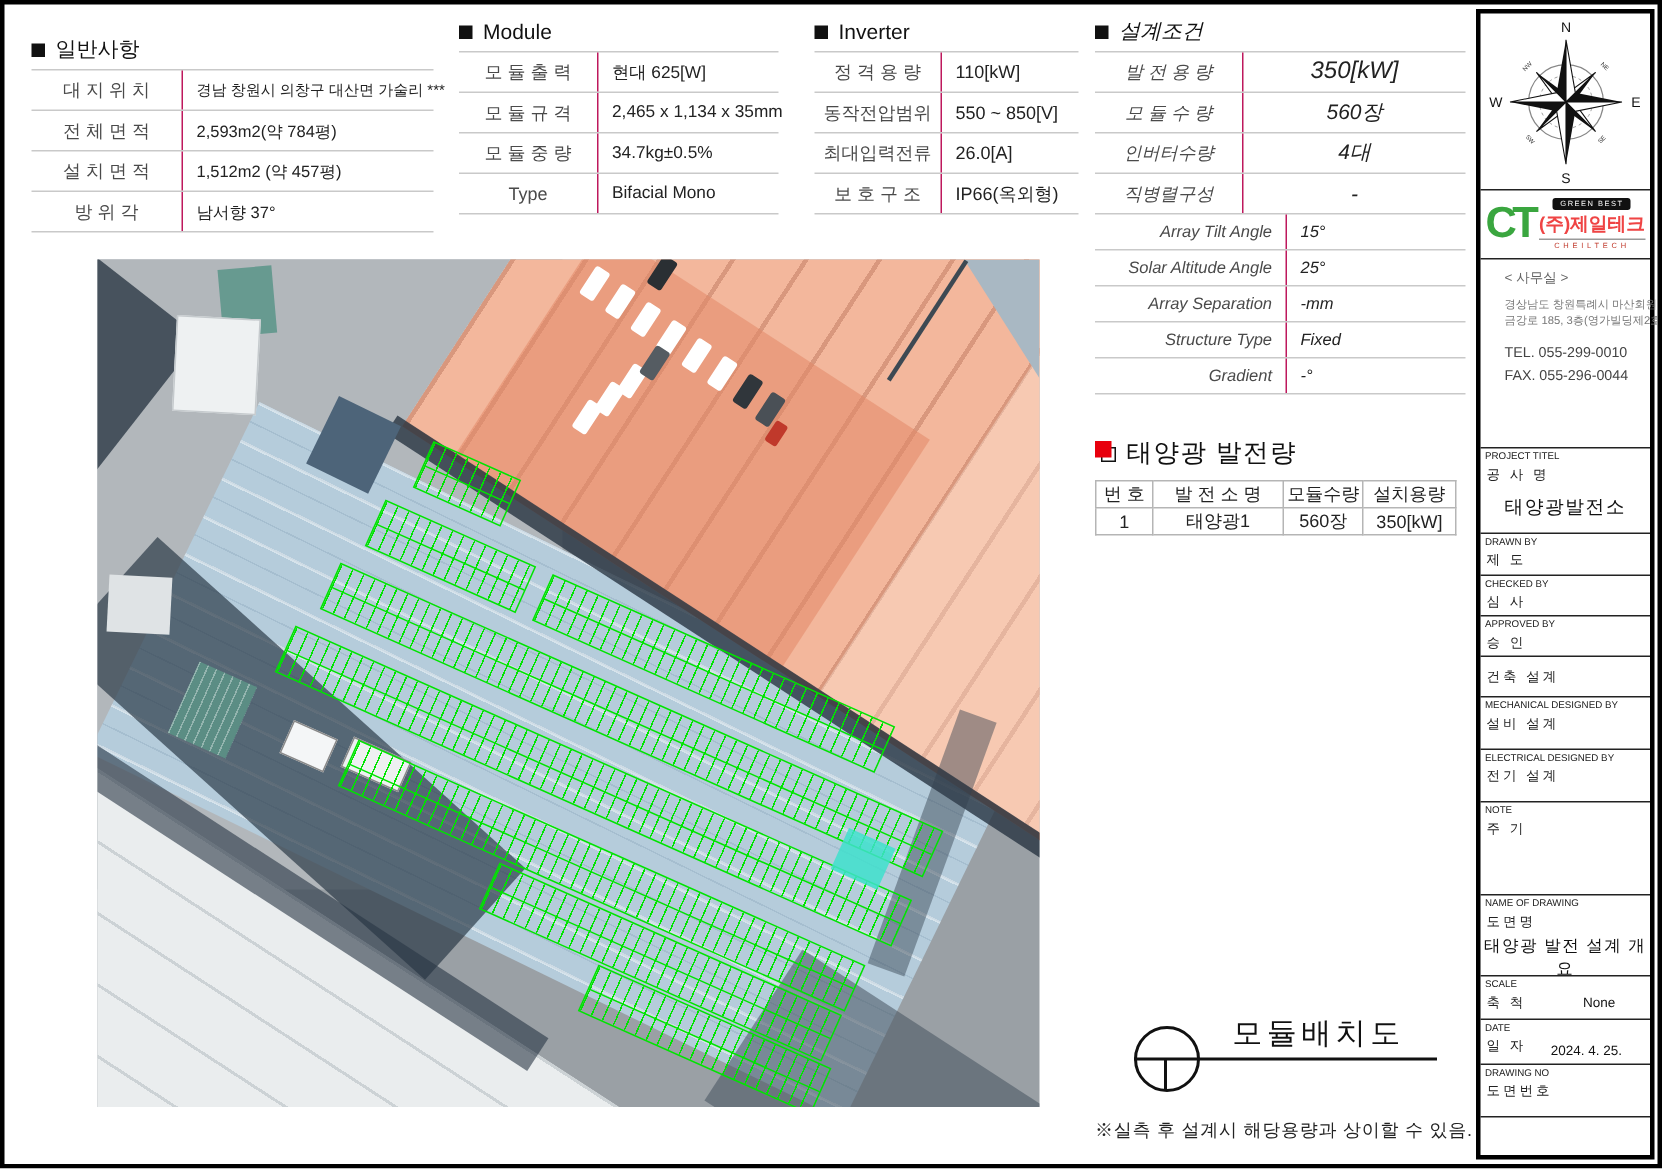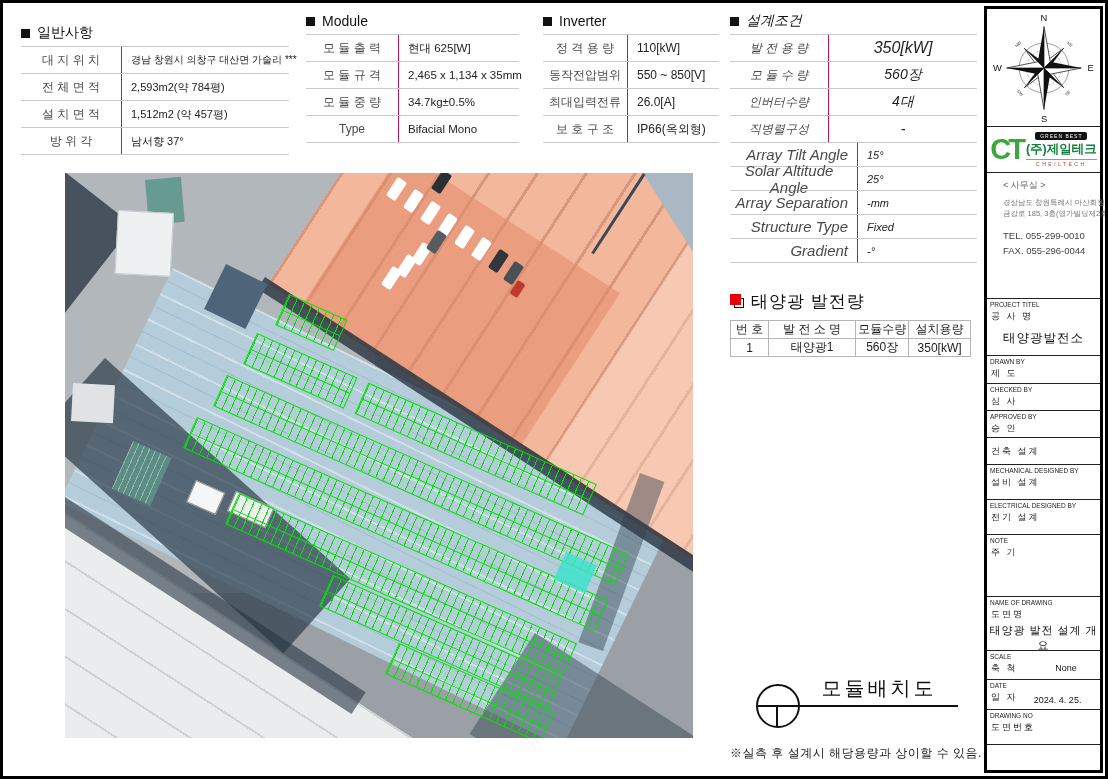--- a/index.html
+++ b/index.html
@@ -15,21 +15,21 @@
   .slabel{font-size:12px;color:#4a4a4a;border-right:1px solid #be185d;display:flex;align-items:center;justify-content:center;flex:none;text-align:center;}
   .sval{font-size:11px;color:#222;display:flex;align-items:center;padding-left:9px;white-space:nowrap;}
   .sec-general{left:18px;top:20px;width:268px;}  .sec-general .slabel{width:100px;}
   .sec-general .srow:nth-child(1) .sval{font-size:10px;}
   .sec-module{left:303px;top:8px;width:213px;}  .sec-module .slabel{width:92px;} .sec-module .sval{font-size:11.5px;}
   .sec-inverter{left:540px;top:8px;width:176px;} .sec-inverter .slabel{width:84px;} .sec-inverter .sval{font-size:12px;}
   .sec-design{left:727px;top:8px;width:247px;font-style:italic;}  .sec-design .slabel{width:98px;}
   .sec-design .sval{font-size:14px;justify-content:center;flex:1;padding-left:0;}
   .sec-design .srow.big .sval{font-size:16px;}
   .sec-design .xrow{height:23px;}
-  .sec-design .xrow .slabel{width:128px;font-size:15px;justify-content:flex-end;padding-right:9px;box-sizing:border-box;}
+  .sec-design .xrow .slabel{width:128px;font-size:11px;justify-content:flex-end;padding-right:9px;box-sizing:border-box;}
   .sec-design .xrow .sval{font-size:11px;justify-content:flex-start;padding-left:9px;}
 
   
   .sec-pv{left:727px;top:287px;width:241px;}
   .pv-title{display:flex;align-items:center;gap:6px;font-size:17px;color:#111;margin-bottom:7px;letter-spacing:1px;}
   .sq-icon{position:relative;width:15px;height:15px;flex:none;}
   .sq-icon .back{position:absolute;left:4px;top:4px;width:10px;height:10px;background:#fff;border:1px solid #111;box-sizing:border-box;}
   .sq-icon .front{position:absolute;left:0;top:0;width:11px;height:11px;background:#e8000d;}
   table.pv{width:100%;border-collapse:collapse;}
   table.pv th,table.pv td{border:1px solid #b5b5b5;font-weight:normal;font-size:12px;text-align:center;height:17px;padding:0 2px;white-space:nowrap;}
@@ -81,21 +81,21 @@
 
   
   .rp{position:absolute;top:3px;bottom:3px;left:981px;width:119px;box-sizing:border-box;border:3px solid #000;
       display:flex;flex-direction:column;background:#fff;}
   .rpc{position:relative;flex:none;border-bottom:1px solid #222;box-sizing:border-box;}
   .rpc-compass{height:118px;display:flex;align-items:center;justify-content:center;}
   .rpc-logo{height:46px;display:flex;align-items:center;justify-content:center;gap:3px;}
   .logo-ct{font-size:29px;font-weight:bold;color:#3aa63f;letter-spacing:-3px;line-height:1;}
   .logo-right{display:flex;flex-direction:column;align-items:center;}
   .logo-badge{background:#111;color:#fff;font-size:5px;line-height:8px;padding:0 5px;border-radius:2px;letter-spacing:1px;}
-  .logo-company{font-size:12.5px;font-weight:bold;color:#15803d;white-space:nowrap;margin-top:1px;}
+  .logo-company{font-size:12.5px;font-weight:bold;color:#ef4444;white-space:nowrap;margin-top:1px;}
   .logo-eng{font-size:5px;letter-spacing:2.5px;color:#c0392b;border-top:1px solid #999;margin-top:1px;padding-top:1px;text-align:center;width:100%;}
   .rpc-office{height:126px;padding:6px 16px;box-sizing:border-box;}
   .office-heading{font-size:9px;color:#666;margin-bottom:5px;}
   .office-line{font-size:7.5px;color:#777;line-height:1.5;white-space:nowrap;}
   .office-tel{font-size:9.5px;color:#444;margin-top:8px;line-height:1.6;white-space:nowrap;}
   .tb-label{position:absolute;top:2px;left:3px;font-size:6.5px;color:#222;white-space:nowrap;}
   .tb-sub{position:absolute;top:11px;left:4px;font-size:9px;color:#222;letter-spacing:2px;white-space:nowrap;}
   .tb-val{position:absolute;left:0;right:0;text-align:center;color:#111;}
   .rpc-project{height:57px;} .rpc-project .tb-val{top:31px;font-size:12.5px;letter-spacing:1px;}
   .rpc-drawn{height:28px;} .rpc-checked{height:27px;} .rpc-approved{height:27px;} .rpc-arch{height:27px;}

